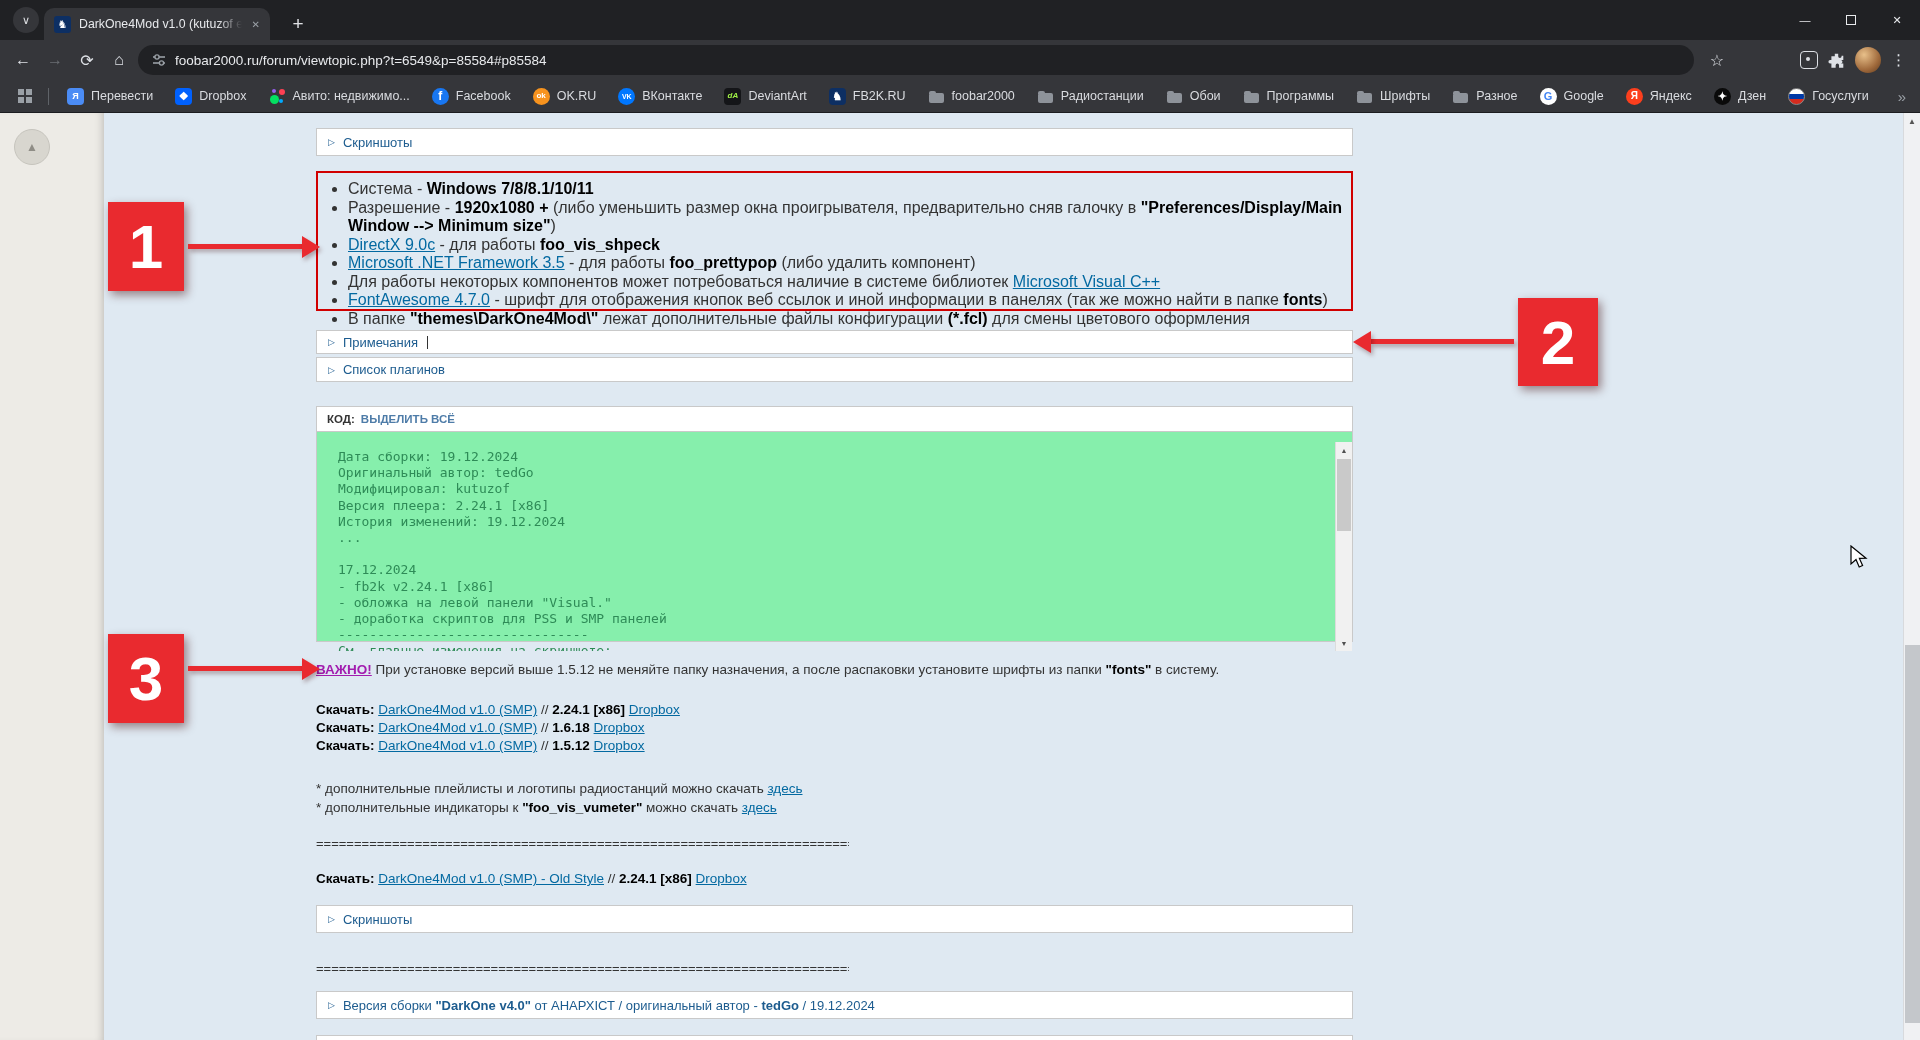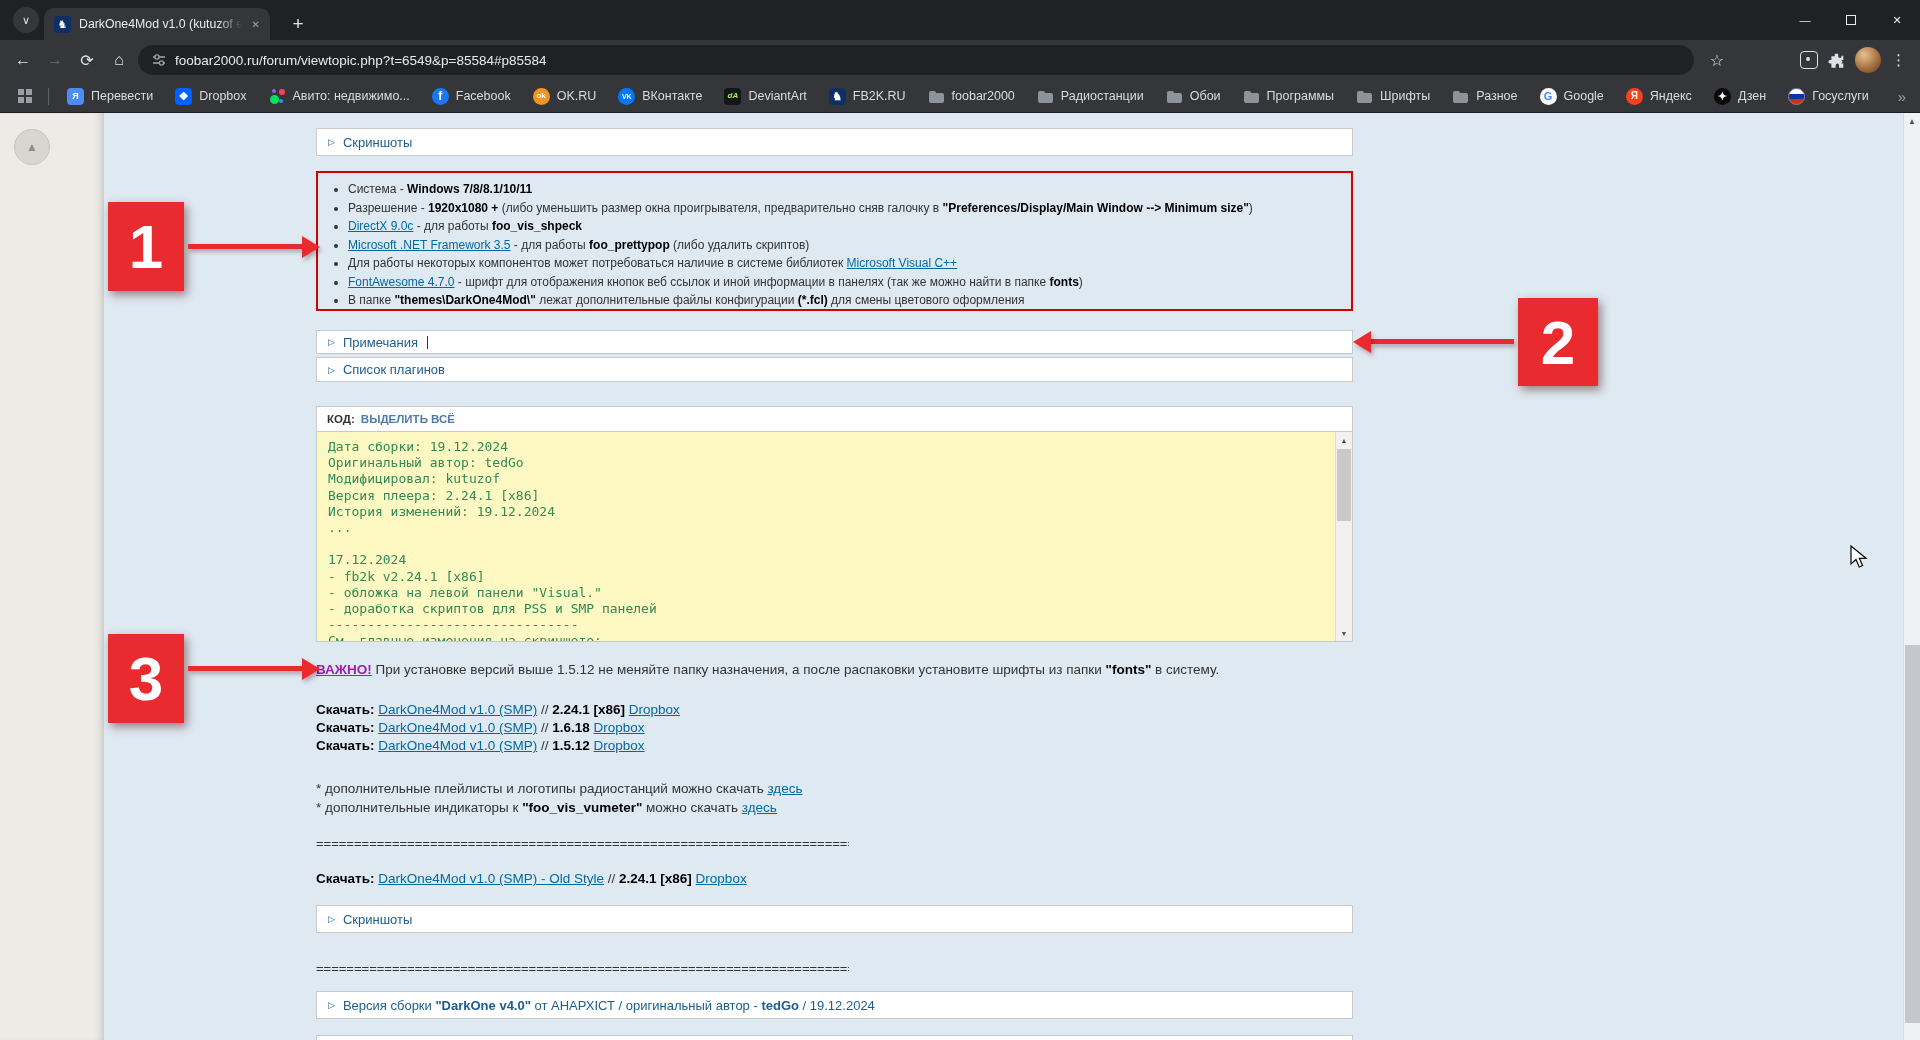--- a/index.html
+++ b/index.html
@@ -85,29 +85,29 @@
     border:1px solid #c6c4bd; }
   .panels { position:absolute; left:316px; top:0; width:1037px; height:100%; }
 
   .bar { position:absolute; left:0; width:1037px; height:28px; background:#fff; border:1px solid #c9c9c9;
     display:flex; align-items:center; padding:0 11px; gap:8px; font-size:13px; color:#1d5c8f; }
   .bar .marker { font-size:9px; color:#1d5c8f; }
   .caret { display:inline-block; width:1px; height:13px; background:#333; margin-left:1px; vertical-align:-2px; }
 
   .redbox { position:absolute; left:0; top:58px; width:1037px; height:140px; border:2px solid #d10000; }
   .redbox ul { margin:7px 0 0 30px; padding:0; }
-  .redbox li { font-size:12px; line-height:18.5px; color:#333; }
-
-  .codeblock { position:absolute; left:0; top:293px; width:1037px; height:236px; background:#fef9c3; border:1px solid #c9c9c9; }
+  .redbox li { font-size:16px; line-height:18.5px; color:#333; }
+
+  .codeblock { position:absolute; left:0; top:293px; width:1037px; height:236px; background:#86efac; border:1px solid #c9c9c9; }
   .codehead { height:25px; border-bottom:1px solid #c9c9c9; display:flex; align-items:center; gap:6px;
     padding:0 10px; font-size:11.5px; font-weight:bold; background:#fff; }
   .codehead .lbl { color:#333; }
   .codehead .sel { color:#4e7ca8; }
   .codebody { position:relative; height:209px; }
-  .codebody pre { margin:0; padding:7px 26px 0 11px; font-family:"DejaVu Sans Mono", monospace;
+  .codebody pre { margin:10px; padding:7px 26px 0 11px; font-family:"DejaVu Sans Mono", monospace;
     font-size:13px; line-height:16.2px; color:#2e8b57; height:100%; overflow:hidden; }
   .cscroll { position:absolute; right:0; top:0; bottom:0; width:17px; background:#f1f1f1; border-left:1px solid #dcdcdc; }
   .cscroll .cup, .cscroll .cdown { position:absolute; left:0; width:16px; height:16px; color:#505050;
     font-size:7px; display:flex; align-items:center; justify-content:center; }
   .cscroll .cup { top:0; } .cscroll .cdown { bottom:0; }
   .cthumb { position:absolute; left:1px; top:17px; width:14px; height:72px; background:#c9c9c9; }
 
   .textline { position:absolute; left:0; font-size:13.5px; color:#333; white-space:nowrap; }
   .seg-b { font-weight:bold; color:#000; }
   .bar .seg-b { color:inherit; }
@@ -286,21 +286,21 @@
     <div class="bar" style="top:15px">
       <span class="marker">▷</span>
       <span>Скриншоты</span>
     </div>
 
     <div class="redbox">
       <ul>
           <li><span>Система - </span><span class="seg-b">Windows 7/8/8.1/10/11</span></li>
           <li><span>Разрешение - </span><span class="seg-b">1920x1080 +</span><span> (либо уменьшить размер окна проигрывателя, предварительно сняв галочку в </span><span class="seg-b">"Preferences/Display/Main Window --&gt; Minimum size"</span><span>)</span></li>
           <li><span class="seg-a">DirectX 9.0c</span><span> - для работы </span><span class="seg-b">foo_vis_shpeck</span></li>
-          <li><span class="seg-a">Microsoft .NET Framework 3.5</span><span> - для работы </span><span class="seg-b">foo_prettypop</span><span> (либо удалить скриптов)</span></li>
+          <li><span class="seg-a">Microsoft .NET Framework 3.5</span><span> - для работы </span><span class="seg-b">foo_prettypop</span><span> (либо удалить компонент)</span></li>
           <li><span>Для работы некоторых компонентов может потребоваться наличие в системе библиотек </span><span class="seg-a">Microsoft Visual C++</span></li>
           <li><span class="seg-a">FontAwesome 4.7.0</span><span> - шрифт для отображения кнопок веб ссылок и иной информации в панелях (так же можно найти в папке </span><span class="seg-b">fonts</span><span>)</span></li>
           <li><span>В папке </span><span class="seg-b">"themes\DarkOne4Mod\"</span><span> лежат дополнительные файлы конфигурации </span><span class="seg-b">(*.fcl)</span><span> для смены цветового оформления</span></li>
         </ul>
     </div>
 
     <div class="bar" style="top:217px;height:24px">
       <span class="marker">▷</span>
       <span>Примечания</span>
         <span class="caret"></span>

